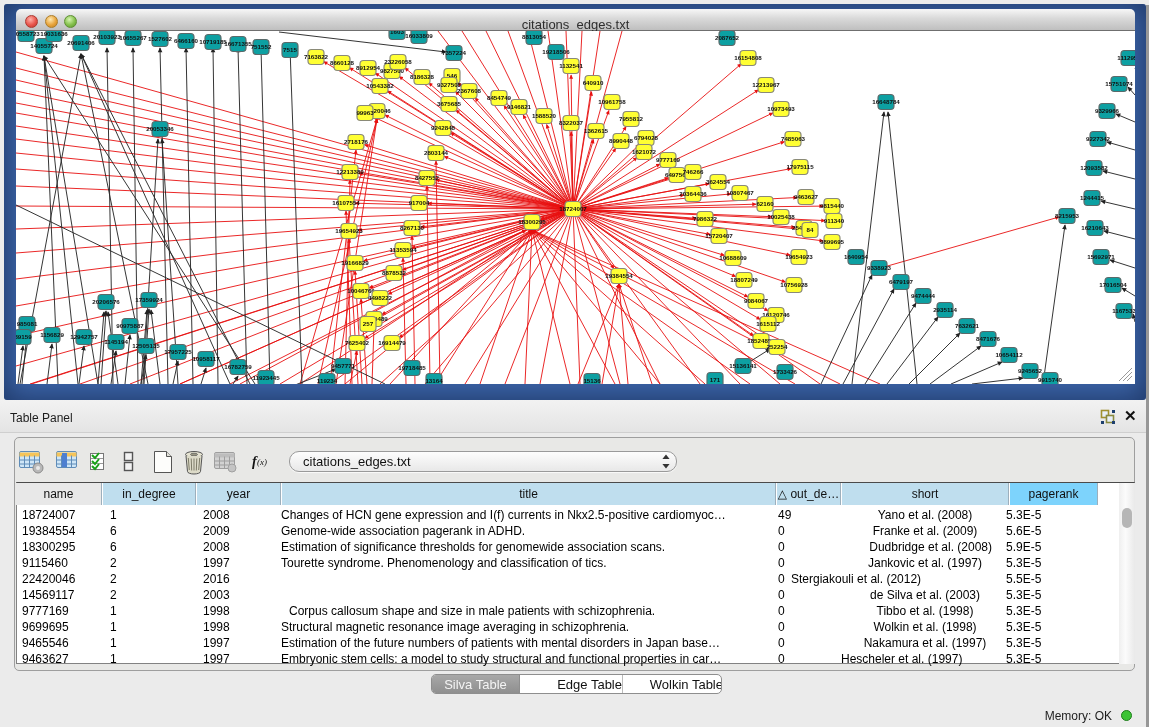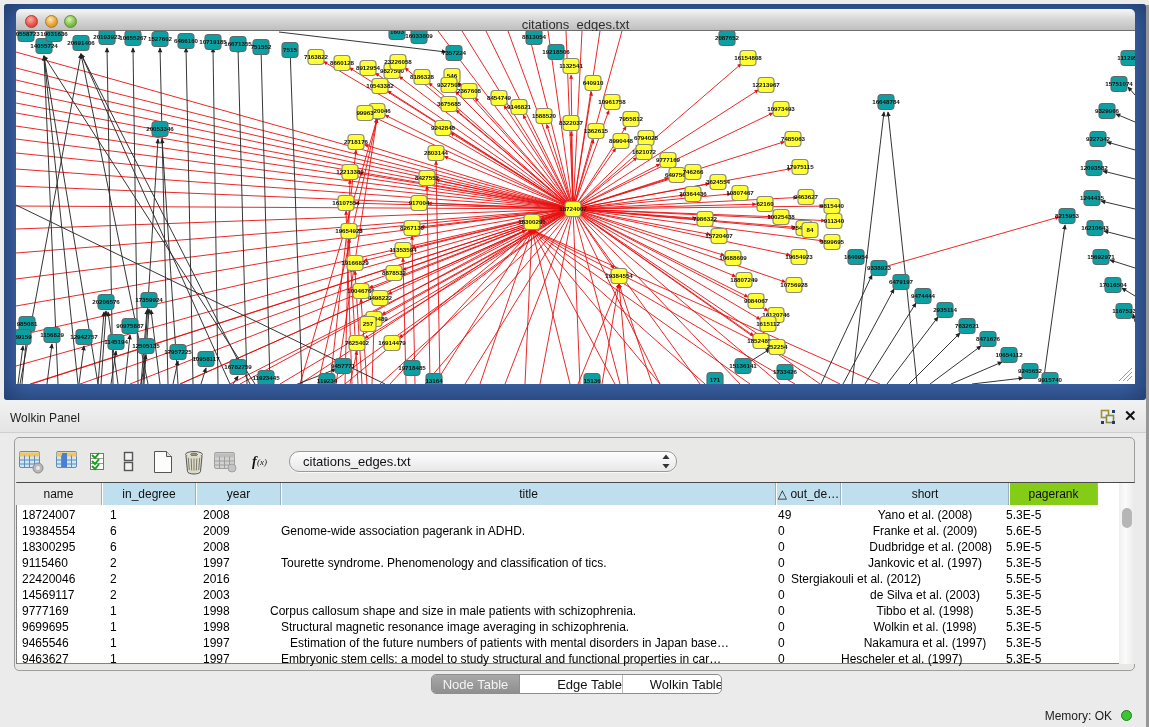--- a/index.html
+++ b/index.html
@@ -565,21 +565,21 @@
 <text x="818" y="192">911340</text>
 </g>
 <g stroke="#9a9a9a" stroke-width="1">
 <line x1="1103" y1="350" x2="1116" y2="337"></line>
 <line x1="1107" y1="350" x2="1116" y2="341"></line>
 <line x1="1111" y1="350" x2="1116" y2="345"></line>
 </g>
 </svg>
     </div>
 <div class="abs" id="tpbar">
-  <div id="tptitle">Wolkin Panel</div>
+  <div id="tptitle">Table Panel</div>
   <svg style="position:absolute;left:1100px;top:9px" width="16" height="16" viewBox="0 0 16 16">
         <rect x="1.5" y="1.5" width="7" height="7" fill="#e8f0fa" stroke="#a09030" stroke-width="1.6"></rect>
         <rect x="6.5" y="6.5" width="7" height="7" fill="#e8f0fa" stroke="#8a8a40" stroke-width="1.6"></rect>
         <rect x="12" y="1" width="3" height="3" fill="#1d3f6e"></rect>
         <rect x="1" y="12" width="3" height="3" fill="#1d3f6e"></rect>
         <rect x="12" y="12" width="3" height="3" fill="#1d3f6e"></rect>
       </svg>
   <div style="position:absolute;left:1124px;top:7px;font-size:15px;font-weight:bold;color:#111">✕</div>
 </div>
 <div class="abs" id="lower">
@@ -618,42 +618,44 @@
 <svg class="abs" style="left:661px;top:454px" width="10" height="15" viewBox="0 0 10 15">
       <path d="M5 0.5 L8.6 5 H1.4 z M5 14.5 L1.4 10 H8.6 z" fill="#333"></path>
     </svg>
 <div class="abs" id="table"></div>
 <div class="hc" style="left:16px;width:86px;background:#e8e8e8">name</div>
 <div class="hc" style="left:103px;width:93px;background:#bfdeee">in_degree</div>
 <div class="hc" style="left:197px;width:84px;background:#bfdeee">year</div>
 <div class="hc" style="left:282px;width:494px;background:#bfdeee">title</div>
 <div class="hc" style="left:777px;width:64px;background:#bfdeee">△ out_de…</div>
 <div class="hc" style="left:842px;width:167px;background:#bfdeee">short</div>
-<div class="hc" style="left:1010px;width:88px;background:#84cc16">pagerank</div>
+<div class="hc" style="left:1010px;width:88px;background:#7dd3fc">pagerank</div>
 <div class="row" style="top:507px">
 <span style="left:22px">18724007</span>
 <span style="left:110px">1</span>
 <span style="left:203px">2008</span>
+<span style="left:281px;width:492px;overflow:hidden;white-space:nowrap">Changes of HCN gene expression and I(f) currents in Nkx2.5-positive cardiomyoc…</span>
 <span style="left:778px">49</span>
 <span style="left:841px;width:168px;text-align:center">Yano et al. (2008)</span>
 <span style="left:1006px">5.3E-5</span>
 </div>
 <div class="row" style="top:523px">
 <span style="left:22px">19384554</span>
 <span style="left:110px">6</span>
 <span style="left:203px">2009</span>
 <span style="left:281px;width:492px;overflow:hidden;white-space:nowrap">Genome-wide association pagerank in ADHD.</span>
 <span style="left:778px">0</span>
 <span style="left:841px;width:168px;text-align:center">Franke et al. (2009)</span>
 <span style="left:1006px">5.6E-5</span>
 </div>
 <div class="row" style="top:539px">
 <span style="left:22px">18300295</span>
 <span style="left:110px">6</span>
 <span style="left:203px">2008</span>
+<span style="left:281px;width:492px;overflow:hidden;white-space:nowrap">Estimation of significance thresholds for genomewide association scans.</span>
 <span style="left:778px">0</span>
 <span style="left:824px;width:168px;text-align:right">Dudbridge et al. (2008)</span>
 <span style="left:1006px">5.9E-5</span>
 </div>
 <div class="row" style="top:555px">
 <span style="left:22px">9115460</span>
 <span style="left:110px">2</span>
 <span style="left:203px">1997</span>
 <span style="left:281px;width:492px;overflow:hidden;white-space:nowrap">Tourette syndrome. Phenomenology and classification of tics.</span>
 <span style="left:778px">0</span>
@@ -673,54 +675,54 @@
 <span style="left:110px">2</span>
 <span style="left:203px">2003</span>
 <span style="left:778px">0</span>
 <span style="left:841px;width:168px;text-align:center">de Silva et al. (2003)</span>
 <span style="left:1006px">5.3E-5</span>
 </div>
 <div class="row" style="top:603px">
 <span style="left:22px">9777169</span>
 <span style="left:110px">1</span>
 <span style="left:203px">1998</span>
-<span style="left:270px;width:492px;overflow:hidden;white-space:nowrap">Corpus callosum shape and size in male patients with schizophrenia.</span>
+<span style="left:289px;width:492px;overflow:hidden;white-space:nowrap">Corpus callosum shape and size in male patients with schizophrenia.</span>
 <span style="left:778px">0</span>
 <span style="left:841px;width:168px;text-align:center">Tibbo et al. (1998)</span>
 <span style="left:1006px">5.3E-5</span>
 </div>
 <div class="row" style="top:619px">
 <span style="left:22px">9699695</span>
 <span style="left:110px">1</span>
 <span style="left:203px">1998</span>
 <span style="left:281px;width:492px;overflow:hidden;white-space:nowrap">Structural magnetic resonance image averaging in schizophrenia.</span>
 <span style="left:778px">0</span>
 <span style="left:841px;width:168px;text-align:center">Wolkin et al. (1998)</span>
 <span style="left:1006px">5.3E-5</span>
 </div>
 <div class="row" style="top:635px">
 <span style="left:22px">9465546</span>
 <span style="left:110px">1</span>
 <span style="left:203px">1997</span>
-<span style="left:290px;width:492px;overflow:hidden;white-space:nowrap">Estimation of the future numbers of patients with mental disorders in Japan base…</span>
+<span style="left:281px;width:492px;overflow:hidden;white-space:nowrap">Estimation of the future numbers of patients with mental disorders in Japan base…</span>
 <span style="left:778px">0</span>
 <span style="left:841px;width:168px;text-align:center">Nakamura et al. (1997)</span>
 <span style="left:1006px">5.3E-5</span>
 </div>
 <div class="row" style="top:651px">
 <span style="left:22px">9463627</span>
 <span style="left:110px">1</span>
 <span style="left:203px">1997</span>
 <span style="left:281px;width:492px;overflow:hidden;white-space:nowrap">Embryonic stem cells: a model to study structural and functional properties in car…</span>
 <span style="left:778px">0</span>
 <span style="left:841px;width:168px;">Hescheler et al. (1997)</span>
 <span style="left:1006px">5.3E-5</span>
 </div>
 <div class="abs" id="sbar"></div>
 <div class="abs" id="thumb"></div>
 <div class="abs" id="tabs">
- <div id="tabsel">Node Table</div>
+ <div id="tabsel">Silva Table</div>
  <div class="tabtxt" style="left:88px;width:103px;border-right:1px solid #bbb">Edge Table</div>
  <div class="tabtxt" style="left:191px;width:100px">Wolkin Table</div>
 </div>
 <div class="abs" id="memory">Memory: OK</div>
 <div class="abs" id="memdot"></div>
 <div class="abs" id="redge"></div>
 </div>
 </body></html>

